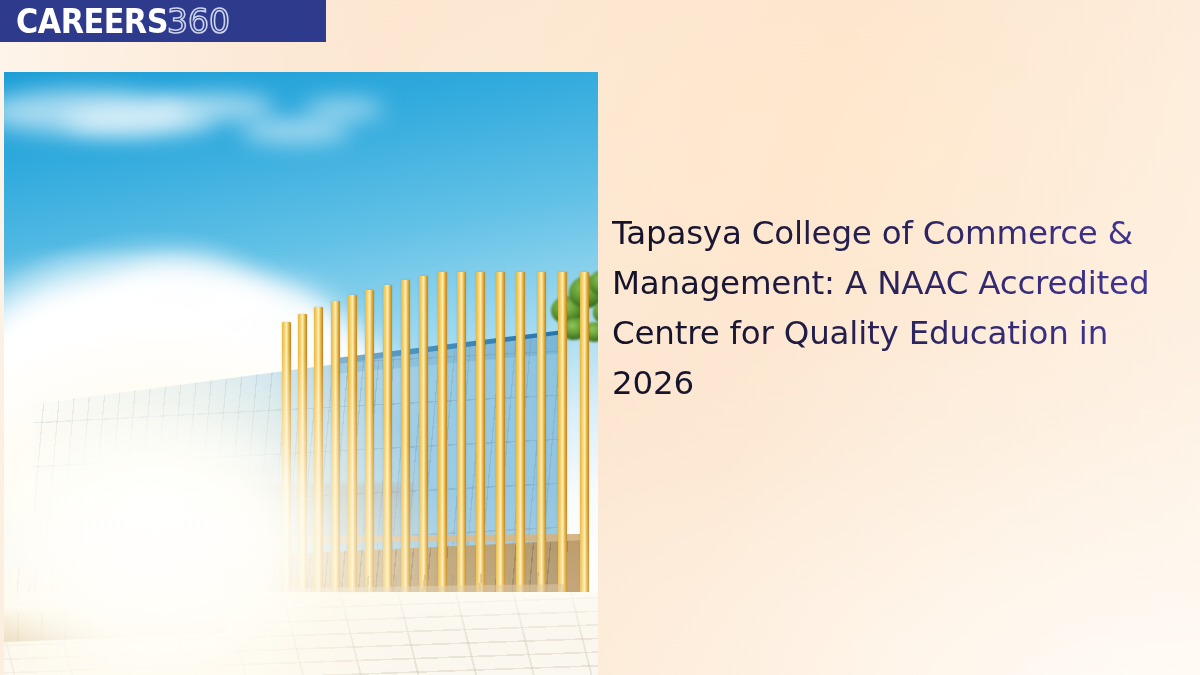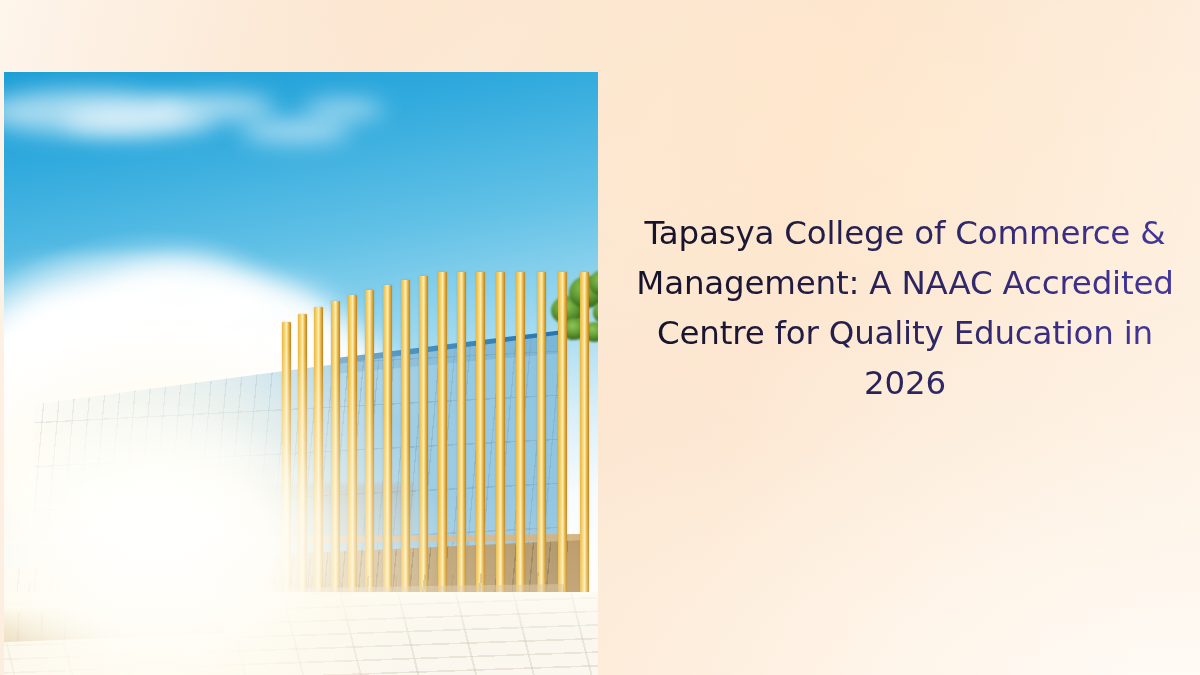--- a/index.html
+++ b/index.html
@@ -392,21 +392,21 @@
     background: linear-gradient(0deg, rgba(255,250,240,0.35), rgba(255,255,255,0) 100%);
     pointer-events: none;
   }
 
   
   .headline {
     position: absolute;
     left: 612px;
     top: 208px;
     width: 586px;
-    text-align: center;
+    text-align: left;
     font-family: "DejaVu Sans", sans-serif;
     font-weight: 400;
     font-size: 32.5px;
     line-height: 50px;
     letter-spacing: -0.2px;
     background-image: linear-gradient(93deg, #141228 0%, #1b1734 22%, #2c2560 52%, #3b2f86 78%, #453aa0 100%);
     -webkit-background-clip: text;
     background-clip: text;
     color: transparent;
     -webkit-text-fill-color: transparent;
@@ -414,20 +414,24 @@
 </style>
 </head>
 <body>
 
 <div id="canvas">
 
   <div class="bg-base"></div>
   <div class="bg-warm-2"></div>
   <div class="bg-warm-3"></div>
 
+  <div class="logo-box">
+    <span class="logo-careers">CAREERS</span>
+      <span class="logo-360">360</span>
+  </div>
 
   <div class="photo">
 
     <div class="sky"></div>
     <div class="sky-left-glow"></div>
 
     <div class="cloud wispy" style="left:-20px; top:18px; width:200px; height:44px;"></div>
     <div class="cloud wispy" style="left:60px; top:34px; width:150px; height:30px;"></div>
     <div class="cloud wispy" style="left:150px; top:22px; width:120px; height:26px;"></div>
     <div class="cloud wispy" style="left:236px; top:48px; width:110px; height:22px;"></div>

